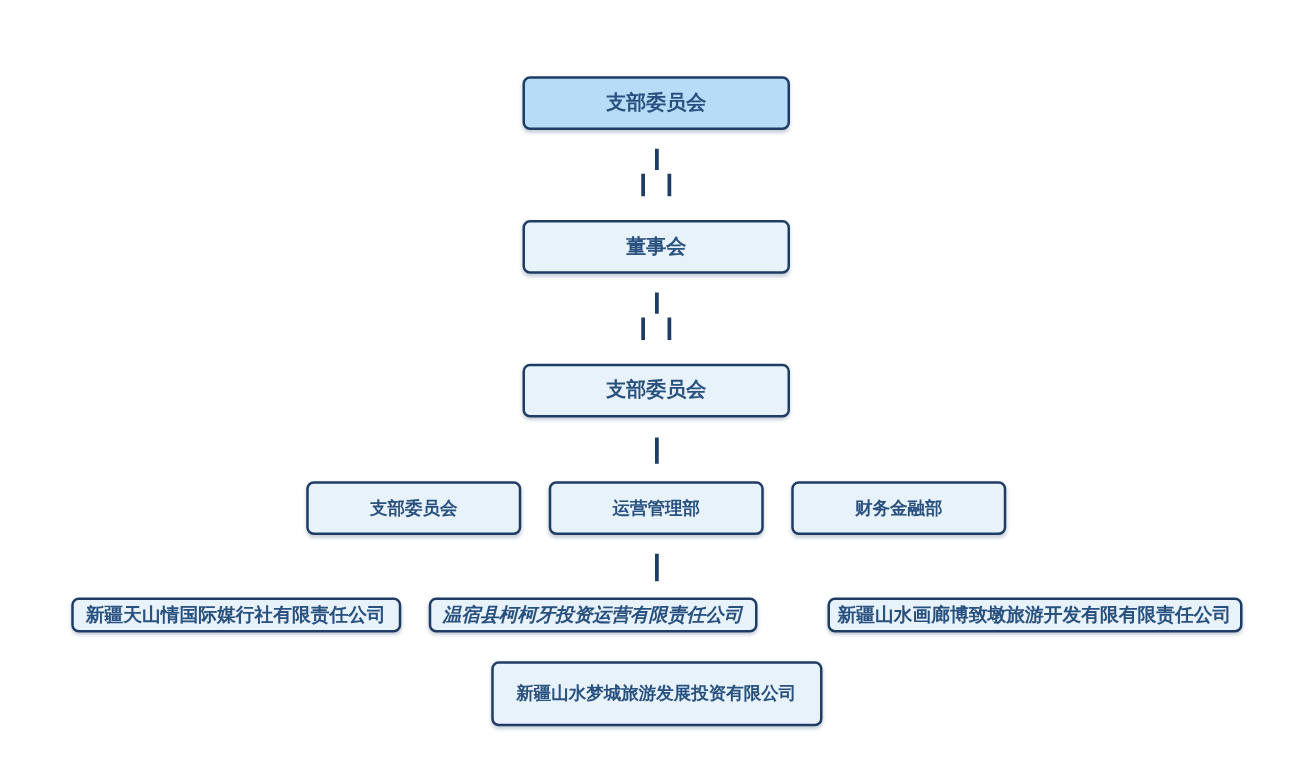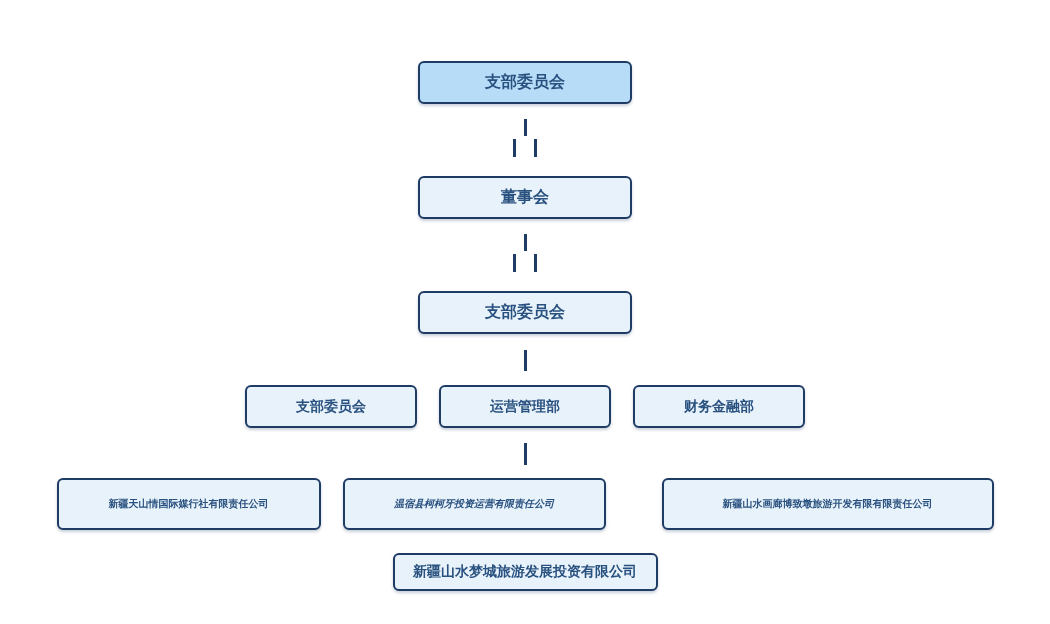--- a/index.html
+++ b/index.html
@@ -32,25 +32,25 @@
     display: flex;
     align-items: center;
     justify-content: center;
     text-align: right;
     box-shadow: 0 2px 3px rgba(100,120,150,0.35);
     white-space: nowrap;
   }
   .node.primary { background: var(--primary-fill, #b6dcf7); }
   .lvl-top   { width: 214px; height: 43px; font-size: 16px; }
   .lvl-dept  { width: 172px; height: 43px; font-size: 14px; }
-  .lvl-sub   { height: 52px; font-size: 10px; }
+  .lvl-sub   { height: 28px; font-size: 15px; }
   .sub-a { width: 264px; }
   .sub-b { width: 263px; font-style: italic; }
   .sub-c { width: 332px; margin-left: 34px; }
-  .lvl-bottom { width: 265px; height: 38px; font-size: 14px; margin-top: 23px; }
+  .lvl-bottom { width: 265px; height: 52px; font-size: 14px; margin-top: 23px; }
 
   
   .connector {
     display: flex;
     flex-direction: column;
     align-items: center;
   }
   .dash {
     width: 3px;
     background: var(--connector-color, #1e3c64);

